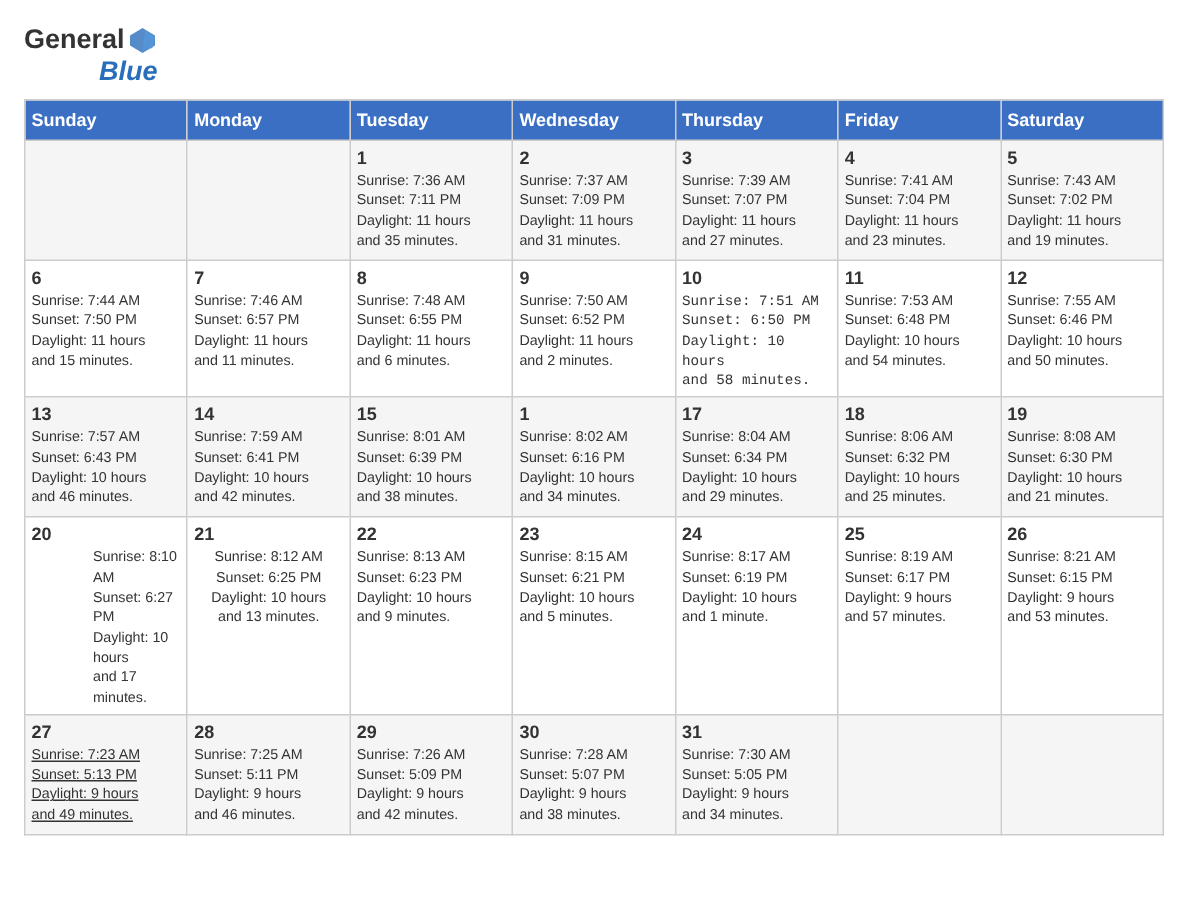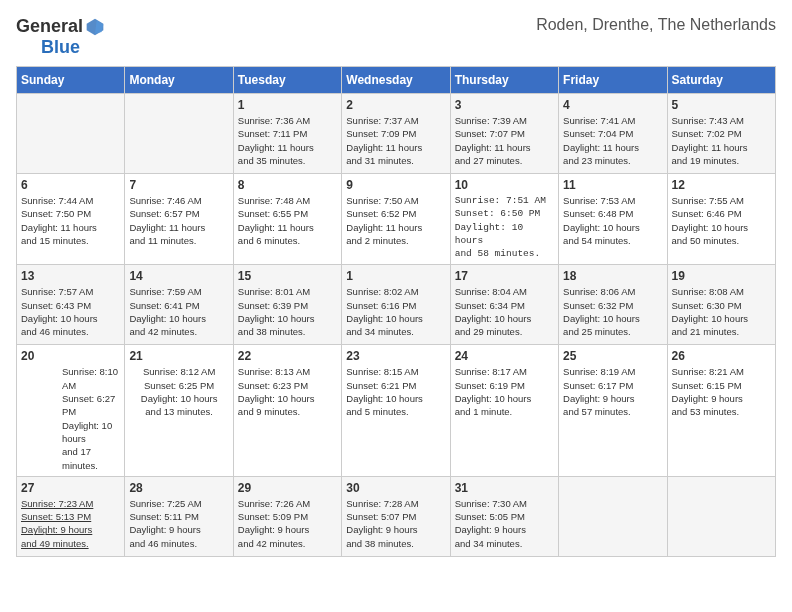--- a/index.html
+++ b/index.html
@@ -12,31 +12,32 @@
     }
     .header-area {
       display: flex;
       justify-content: space-between;
       align-items: flex-start;
       margin-bottom: 8px;
     }
     .logo {
       display: flex;
       flex-direction: column;
-      align-items: center;
+      align-items: flex-end;
     }
     .logo-general {
       font-size: 18px;
       font-weight: bold;
       color: #333;
     }
     .logo-blue {
       font-size: 18px;
       font-weight: bold;
       color: #2a6ebb;
+      font-style: italic;
     }
     .logo-icon {
       display: inline-block;
       width: 20px;
       height: 20px;
       margin-left: 2px;
       vertical-align: middle;
     }
     .logo-row {
       display: flex;
@@ -106,21 +107,20 @@
     <div class="logo-row">
       <span class="logo-general">General</span>
       <svg class="logo-icon" viewBox="0 0 24 24" xmlns="http://www.w3.org/2000/svg">
         <polygon points="12,2 22,8 22,16 12,22 2,16 2,8" fill="#2a6ebb" opacity="0.8"></polygon>
         <polygon points="14,4 22,9 20,18 12,20" fill="#5599dd" opacity="0.7"></polygon>
       </svg>
     </div>
     <span class="logo-blue">Blue</span>
   </div>
   <div class="title-area">
-    <div class="location-title">Roden, Drenthe, The Netherlands</div>
   </div>
 </div>
 
 <table>
   <thead>
     <tr id="header-row">
     <th>Sunday</th>
         <th>Monday</th>
         <th>Tuesday</th>
         <th>Wednesday</th>

